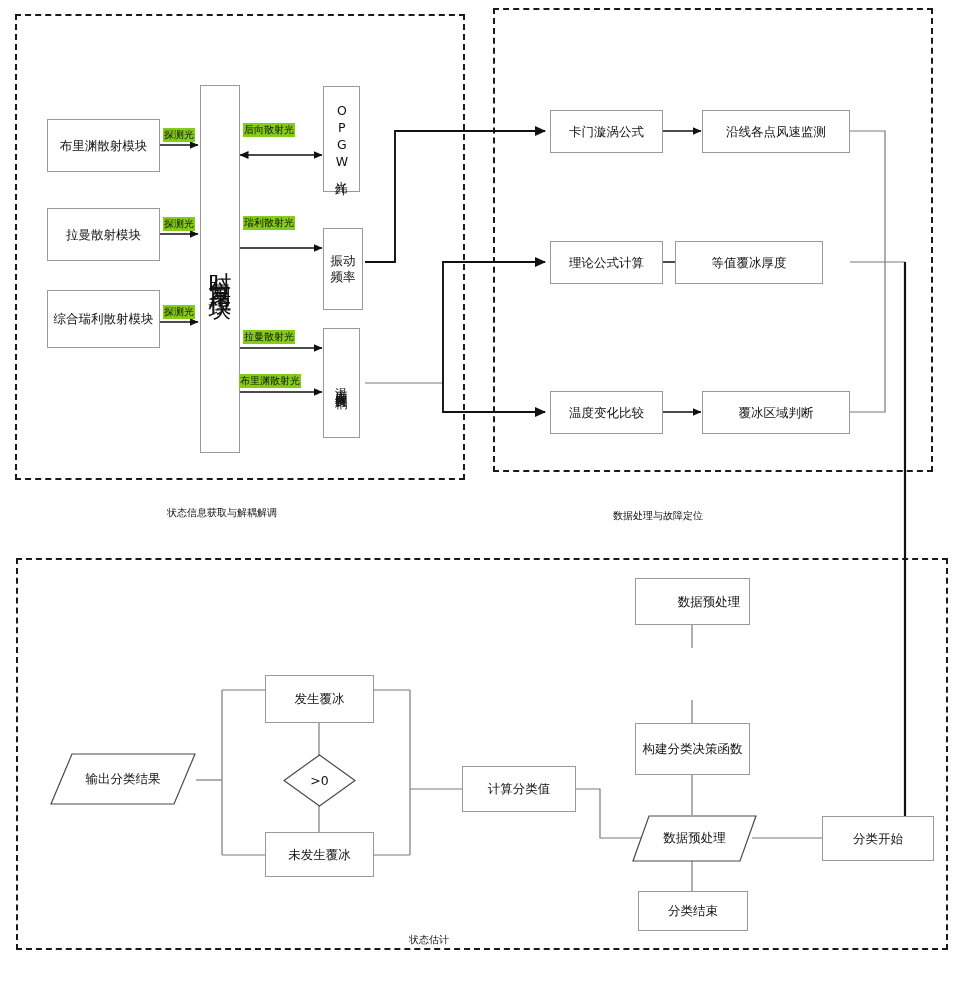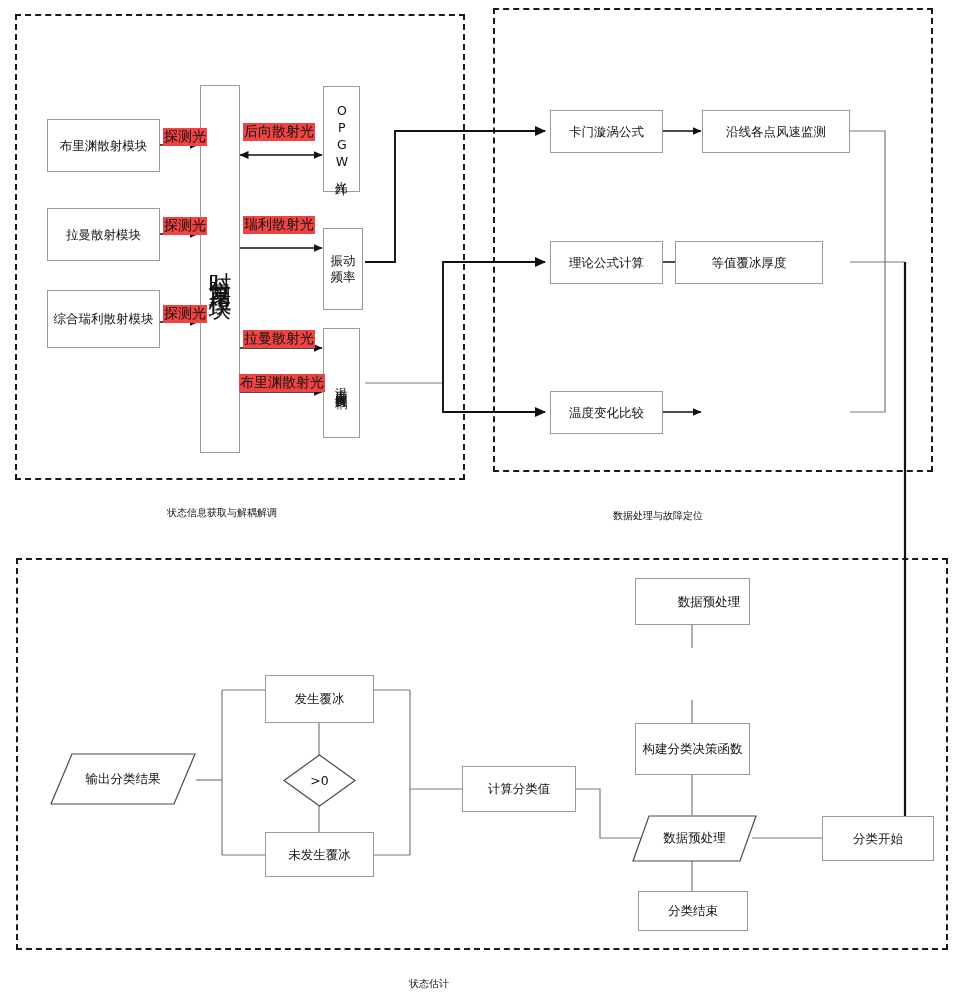--- a/index.html
+++ b/index.html
@@ -6,22 +6,22 @@
   body{width:971px;height:1000px;position:relative;
        font-family:"DejaVu Sans","Liberation Sans",sans-serif;color:#111;}
   #canvas{position:absolute;left:0;top:0;width:971px;height:1000px;}
   svg{position:absolute;left:0;top:0;width:971px;height:1000px;overflow:visible;}
   .panel{position:absolute;border:2px dashed #1a1a1a;box-sizing:border-box;}
   .node{position:absolute;box-sizing:border-box;border:1px solid #9a9a9a;background:#fff;
         display:flex;align-items:center;justify-content:center;text-align:center;
         font-size:12.5px;line-height:1.25;padding:2px 3px;color:#111;}
   .node.vert{writing-mode:vertical-rl;text-orientation:upright;letter-spacing:2px;}
   .node.big{font-size:23px;letter-spacing:5px;}
-  .edge-label{position:absolute;font-size:14px;color:#111;white-space:nowrap;
-              background:#ef4444;padding:0 1px;}
+  .edge-label{position:absolute;font-size:10px;color:#111;white-space:nowrap;
+              background:#84cc16;padding:0 1px;}
   .caption{position:absolute;font-size:10px;color:#111;white-space:nowrap;}
   .poly{position:absolute;}
   .poly span{position:absolute;left:0;top:0;width:100%;height:100%;
              display:flex;align-items:center;justify-content:center;font-size:12.5px;}
   .dmd{position:absolute;}
   .dmd span{position:absolute;left:0;top:0;width:100%;height:100%;
             display:flex;align-items:center;justify-content:center;font-size:12.5px;}
 </style>
 </head>
 <body>
@@ -135,20 +135,21 @@
   <div class="edge-label" style="left:243px;top:330px;">拉曼散射光</div>
   <div class="edge-label" style="left:239px;top:374px;">布里渊散射光</div>
 
   <div class="node" style="left:550px;top:110px;width:113px;height:43px;">卡门漩涡公式</div>
   <div class="node" style="left:702px;top:110px;width:148px;height:43px;">沿线各点风速监测</div>
 
   <div class="node" style="left:550px;top:241px;width:113px;height:43px;">理论公式计算</div>
   <div class="node" style="left:675px;top:241px;width:148px;height:43px;">等值覆冰厚度</div>
 
   <div class="node" style="left:550px;top:391px;width:113px;height:43px;">温度变化比较</div>
+  <div class="node" style="left:702px;top:391px;width:148px;height:43px;">覆冰区域判断</div>
 
   <div class="poly" style="left:50px;top:753px;width:146px;height:52px;">
     <svg viewBox="0 0 146 52" style="width:146px;height:52px;position:absolute;left:0;top:0;">
       <polygon points="22,1 145,1 124,51 1,51" fill="#fff" stroke="#4a4a4a" stroke-width="1.2"></polygon>
     </svg>
     <span>输出分类结果</span>
   </div>
 
   <div class="node" style="left:265px;top:675px;width:109px;height:48px;">发生覆冰</div>
   <div class="node" style="left:265px;top:832px;width:109px;height:45px;">未发生覆冰</div>
@@ -170,15 +171,15 @@
       <polygon points="17,1 124,1 108,46 1,46" fill="#fff" stroke="#4a4a4a" stroke-width="1.2"></polygon>
     </svg>
     <span>数据预处理</span>
   </div>
 
   <div class="node" style="left:822px;top:816px;width:112px;height:45px;">分类开始</div>
   <div class="node" style="left:638px;top:891px;width:110px;height:40px;">分类结束</div>
 
   <div class="caption" style="left:167px;top:506px;">状态信息获取与解耦解调</div>
   <div class="caption" style="left:613px;top:509px;">数据处理与故障定位</div>
-  <div class="caption" style="left:409px;top:977px;">状态估计</div>
+  <div class="caption" style="left:409px;top:933px;">状态估计</div>
 
 </div>
 
 </body></html>

